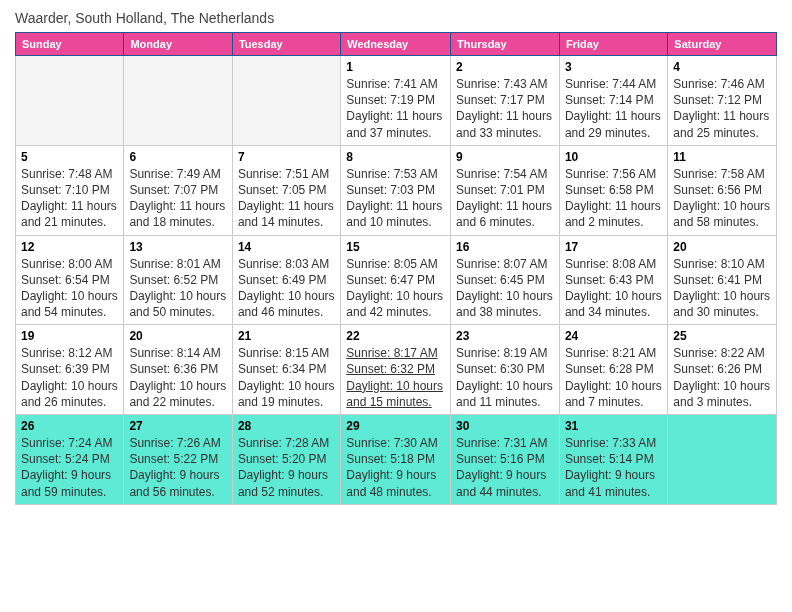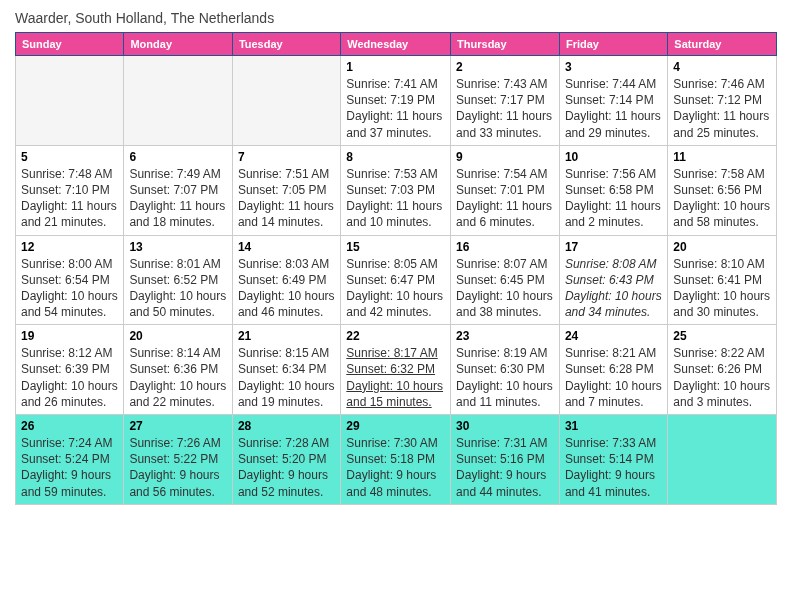--- a/index.html
+++ b/index.html
@@ -213,21 +213,21 @@
 Daylight: 10 hours and 42 minutes.</div>
           </td>
           <td>
             <span class="day-num">16</span>
             <div class="day-info" style="white-space: pre-line;">Sunrise: 8:07 AM
 Sunset: 6:45 PM
 Daylight: 10 hours and 38 minutes.</div>
           </td>
           <td>
             <span class="day-num">17</span>
-            <div class="day-info" style="white-space: pre-line; font-style: italic;">Sunrise: 8:08 AM
+            <div class="day-info" style="white-space: pre-line;">Sunrise: 8:08 AM
 Sunset: 6:43 PM
 Daylight: 10 hours and 34 minutes.</div>
           </td>
           <td>
             <span class="day-num">20</span>
             <div class="day-info" style="white-space: pre-line;">Sunrise: 8:10 AM
 Sunset: 6:41 PM
 Daylight: 10 hours and 30 minutes.</div>
           </td>
         </tr>

